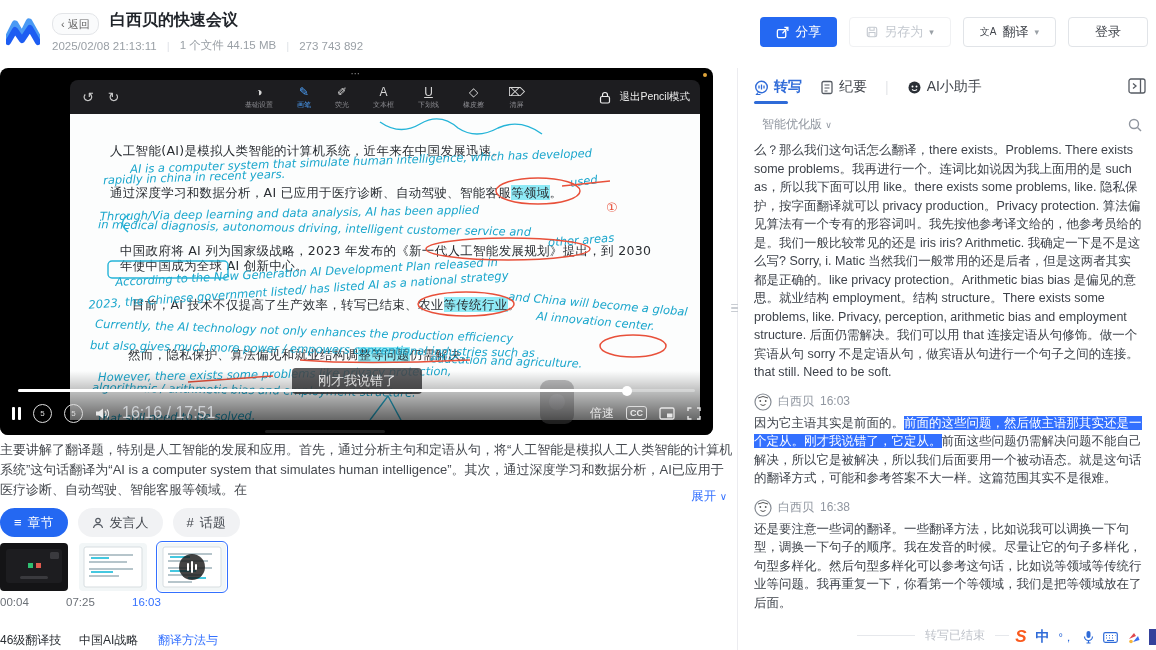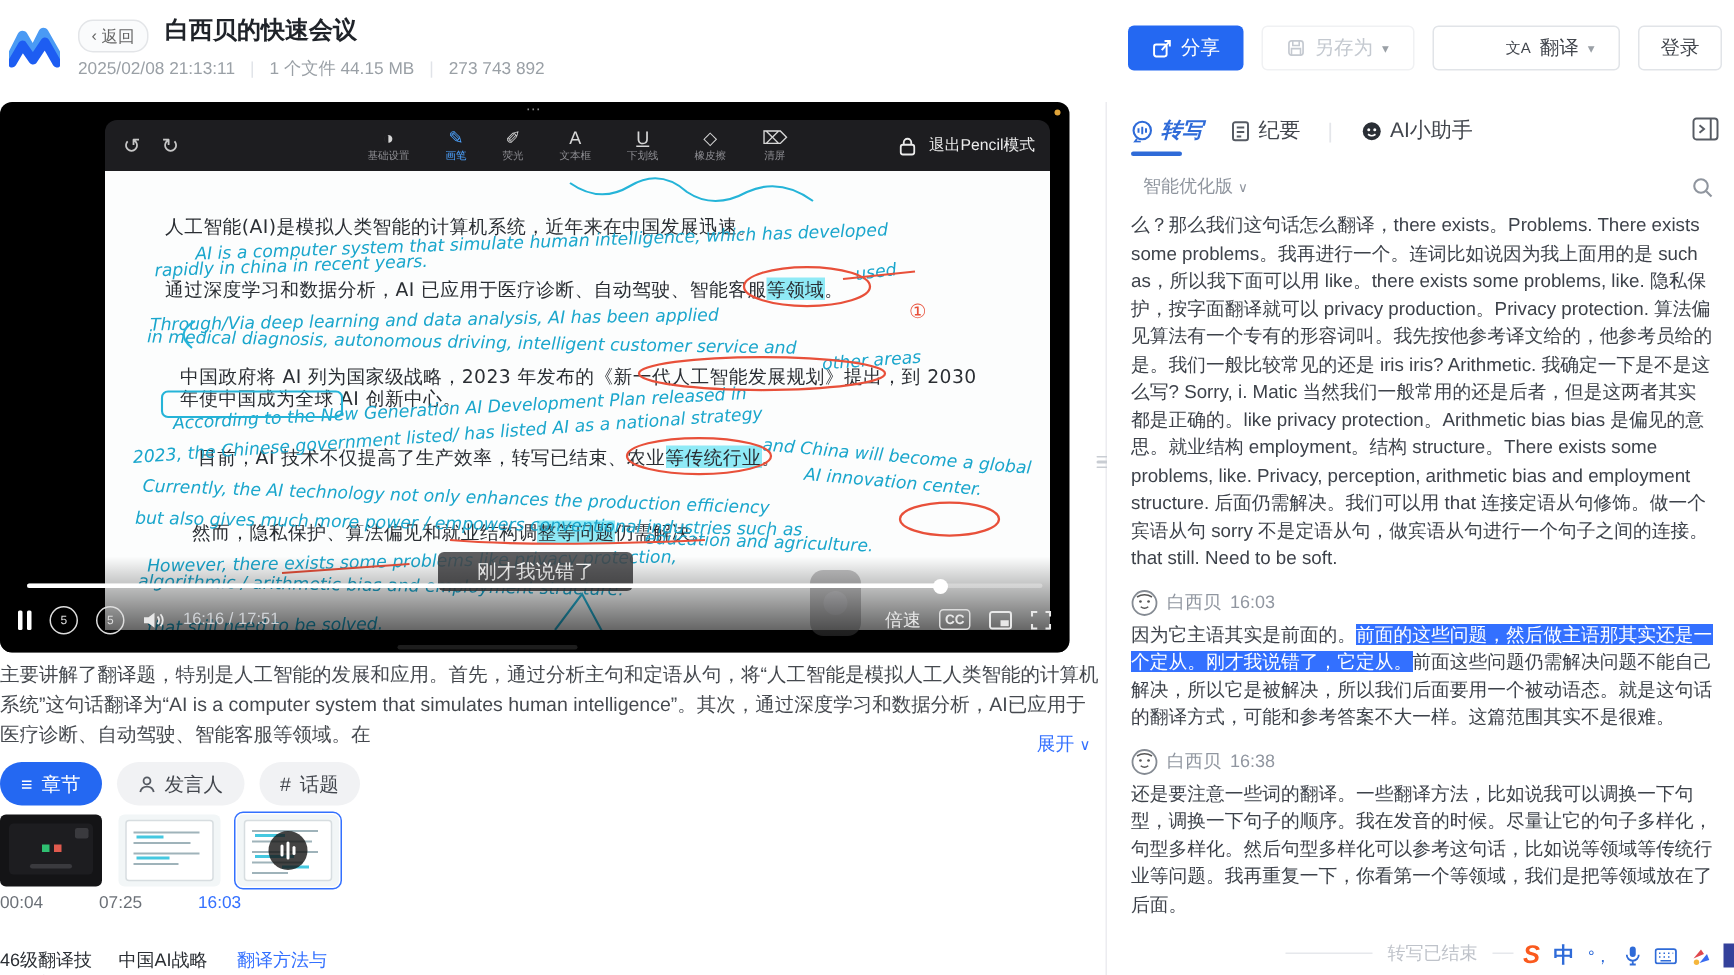--- a/index.html
+++ b/index.html
@@ -48,21 +48,21 @@
   .cam i{width:16px;height:16px;border-radius:50%;background:rgba(210,210,212,.7);}
   .vctrl{position:absolute;left:0;right:0;bottom:0;height:64px;background:linear-gradient(transparent,rgba(0,0,0,.78));}
   .pbar{position:absolute;left:18px;right:18px;top:18px;height:3px;background:rgba(255,255,255,.32);border-radius:2px;}
   .pfill{height:3px;background:#fff;border-radius:2px;position:relative;}
   .pknob{position:absolute;right:-5px;top:-3.5px;width:10px;height:10px;border-radius:50%;background:#fff;}
   .crow{position:absolute;left:12px;right:12px;top:28px;height:28px;display:flex;align-items:center;gap:12px;color:#e8e8e8;}
   .pause{display:flex;gap:3px;}
   .pause i{width:3px;height:13px;background:#fff;border-radius:1px;}
   .skip{width:17px;height:17px;border:1.4px solid #ddd;border-radius:50%;font-size:8px;display:flex;
         align-items:center;justify-content:center;color:#ddd;}
-  .vtime{font-size:11px;color:#cfd2d6;}
+  .vtime{font-size:16px;color:#cfd2d6;}
   .cright{margin-left:auto;display:flex;align-items:center;gap:12px;font-size:12px;color:#e8e8e8;}
   .ccbox{border:1.4px solid #ddd;border-radius:3px;font-size:9px;padding:1px 3px;font-weight:bold;}
   .home-ind{position:absolute;left:265px;bottom:2px;width:120px;height:3px;background:#1d1d1d;border-radius:2px;}
   
   .summary{position:absolute;left:0;top:440px;width:733px;font-size:13px;line-height:20px;color:#45494f;}
   .expand{position:absolute;right:6px;top:46px;color:#3370ff;font-size:12.5px;background:#fff;padding-left:6px;}
   
   .filters{position:absolute;left:0;top:508px;display:flex;gap:10px;}
   .pillbtn{height:29px;border-radius:15px;padding:0 14px;display:flex;align-items:center;gap:6px;
            font-size:13px;background:#f1f2f4;color:#42464d;}
@@ -80,21 +80,21 @@
   .titles span{width:79px;padding-right:10px;box-sizing:border-box;margin-top:20px;}
   .blue-t{color:#3370ff !important;}
   
   .vdiv{position:absolute;left:737px;top:68px;bottom:0;border-left:1px solid #ececf0;}
   .vhandle{position:absolute;left:731px;top:300px;width:12px;height:16px;display:flex;flex-direction:column;gap:2px;justify-content:center;}
   .vhandle i{height:1.5px;background:#c9cdd3;border-radius:1px;}
   
   .panel{position:absolute;left:738px;top:68px;width:418px;height:582px;background:#fff;overflow:hidden;}
   .ptabs{position:absolute;left:16px;top:10px;display:flex;align-items:center;gap:18px;font-size:14px;color:#42464d;}
   .ptab{display:flex;align-items:center;gap:5px;}
-  .ptab.active{color:#2f6bd8;font-weight:bold;font-style:italic;}
+  .ptab.active{color:#2f6bd8;font-weight:bold;}
   .tab-underline{position:absolute;left:16px;top:33px;width:34px;height:3px;border-radius:2px;background:#2f6bd8;}
   .ptab-sep{color:#e4e6ea;}
   .collapse{position:absolute;right:10px;top:10px;}
   .ver-row{position:absolute;left:24px;top:48px;right:14px;display:flex;align-items:center;font-size:12px;color:#8f959e;}
   .pbody{position:absolute;left:16px;top:70px;width:388px;height:482px;overflow:hidden;
          font-size:12.5px;line-height:18.5px;color:#3d424a;}
   .entry-h{display:flex;align-items:center;gap:6px;margin-top:11px;height:18px;font-size:12px;color:#9096a0;}
   .etext{margin-top:3px;}
   .hl-blue{background:#3370ff;color:#fff;}
   .hl-blue:empty,.mark:empty{display:none;}
@@ -138,25 +138,25 @@
     </div>
     <div class="btn btn-disabled">
       <svg width="12" height="12" viewBox="0 0 14 14">
         <rect x="1.5" y="1.5" width="11" height="11" rx="2" fill="none" stroke="#c4c9d0" stroke-width="1.3"></rect>
         <path d="M4.5 1.5 v3.5 h5 v-3.5 M3.5 12.5 v-5 h7 v5" fill="none" stroke="#c4c9d0" stroke-width="1.2"></path>
       </svg>
       <span>另存为</span>
       <span class="caret">▾</span>
     </div>
     <div class="btn btn-outline">
-      <span style="font-size:10px;color:#42464d;margin-left:32px;">文A</span>
+      <span style="font-size:10px;color:#42464d;">文A</span>
       <span>翻译</span>
       <span class="caret">▾</span>
     </div>
-    <div class="btn btn-outline" style="padding:0 14px;">
+    <div class="btn btn-outline" style="padding:0 26px;">
       <span>登录</span>
     </div>
   </div>
 </div>
 
 <div class="video">
   <div class="vtop-dots">⋯</div>
   <div class="vdot-orange"></div>
 
   <div class="wb-toolbar">

